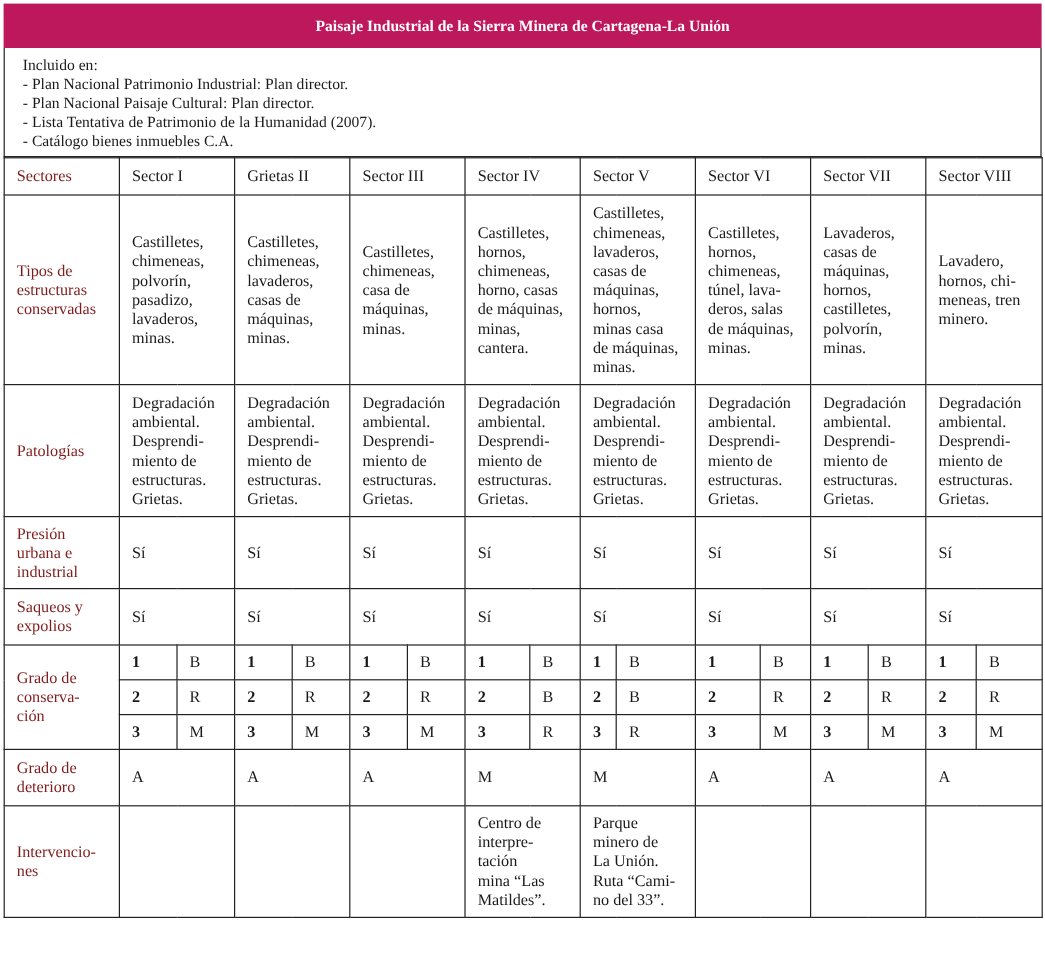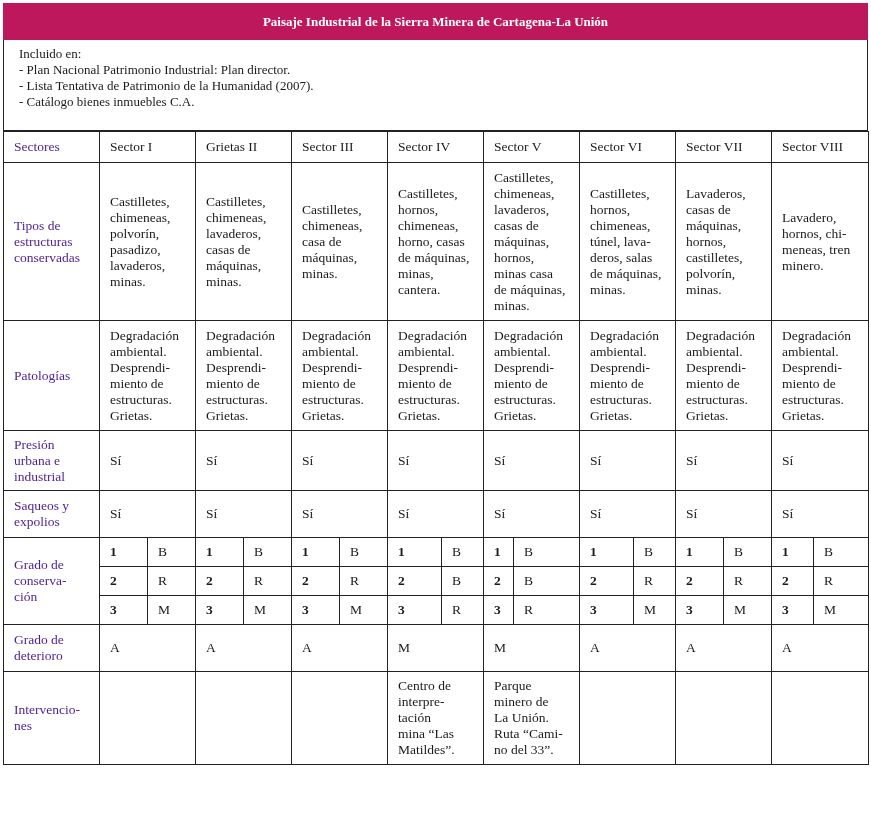--- a/index.html
+++ b/index.html
@@ -11,21 +11,21 @@
                font-size: 13px; letter-spacing: 0px; font-family: "Liberation Serif", serif; }
   .info-box { border-left: 1px solid #222; border-right: 1px solid #222; border-bottom: 1px solid #222;
               padding: 6px 0 0 15px; font-size: 13px; line-height: 16px; font-family: "Liberation Serif", serif; }
   .info-prot { height: 40px; }
   .info-incl { height: 84px; }
   .info-box .line { display: block; white-space: nowrap; }
 
   table.grid { border-collapse: collapse; table-layout: fixed; width: 866px;
                font-family: "Liberation Serif", serif; font-size: 13.5px; line-height: 16px; }
   table.grid td { border: 1px solid #222; padding: 0 0 0 10px; vertical-align: middle; }
-  table.grid td.lbl { font-weight: normal; color: #4c1d95; }
+  table.grid td.lbl { font-weight: normal; color: #7f1d1d; }
   .pre { white-space: pre-line; }
   .hdr-row td { height: 30px; }
   .tipos-row td { height: 157px; }
   .pat-row td { height: 109px; }
   .pres-row td { height: 59px; }
   .saq-row td { height: 46px; }
   .gc-row td { height: 28px; }
   .det-row td { height: 46px; }
   .int-row td { height: 92px; }
   td.top { vertical-align: top; padding-top: 2px; }
@@ -37,20 +37,21 @@
 
 <div class="frame">
   <div class="title-bar">
     <span>Paisaje Industrial de la Sierra Minera de Cartagena-La Unión</span>
   </div>
 
 
   <div class="info-box info-incl">
     <span class="line">Incluido en:</span>
     <span class="line">- Plan Nacional Patrimonio Industrial: Plan director.</span>
+    <span class="line">- Plan Nacional Paisaje Cultural: Plan director.</span>
     <span class="line">- Lista Tentativa de Patrimonio de la Humanidad (2007).</span>
     <span class="line">- Catálogo bienes inmuebles C.A.</span>
   </div>
 
   <table class="grid">
     <colgroup>
       <col style="width:96px">
       <col style="width:48px">
         <col style="width:48px">
       <col style="width:48px">

